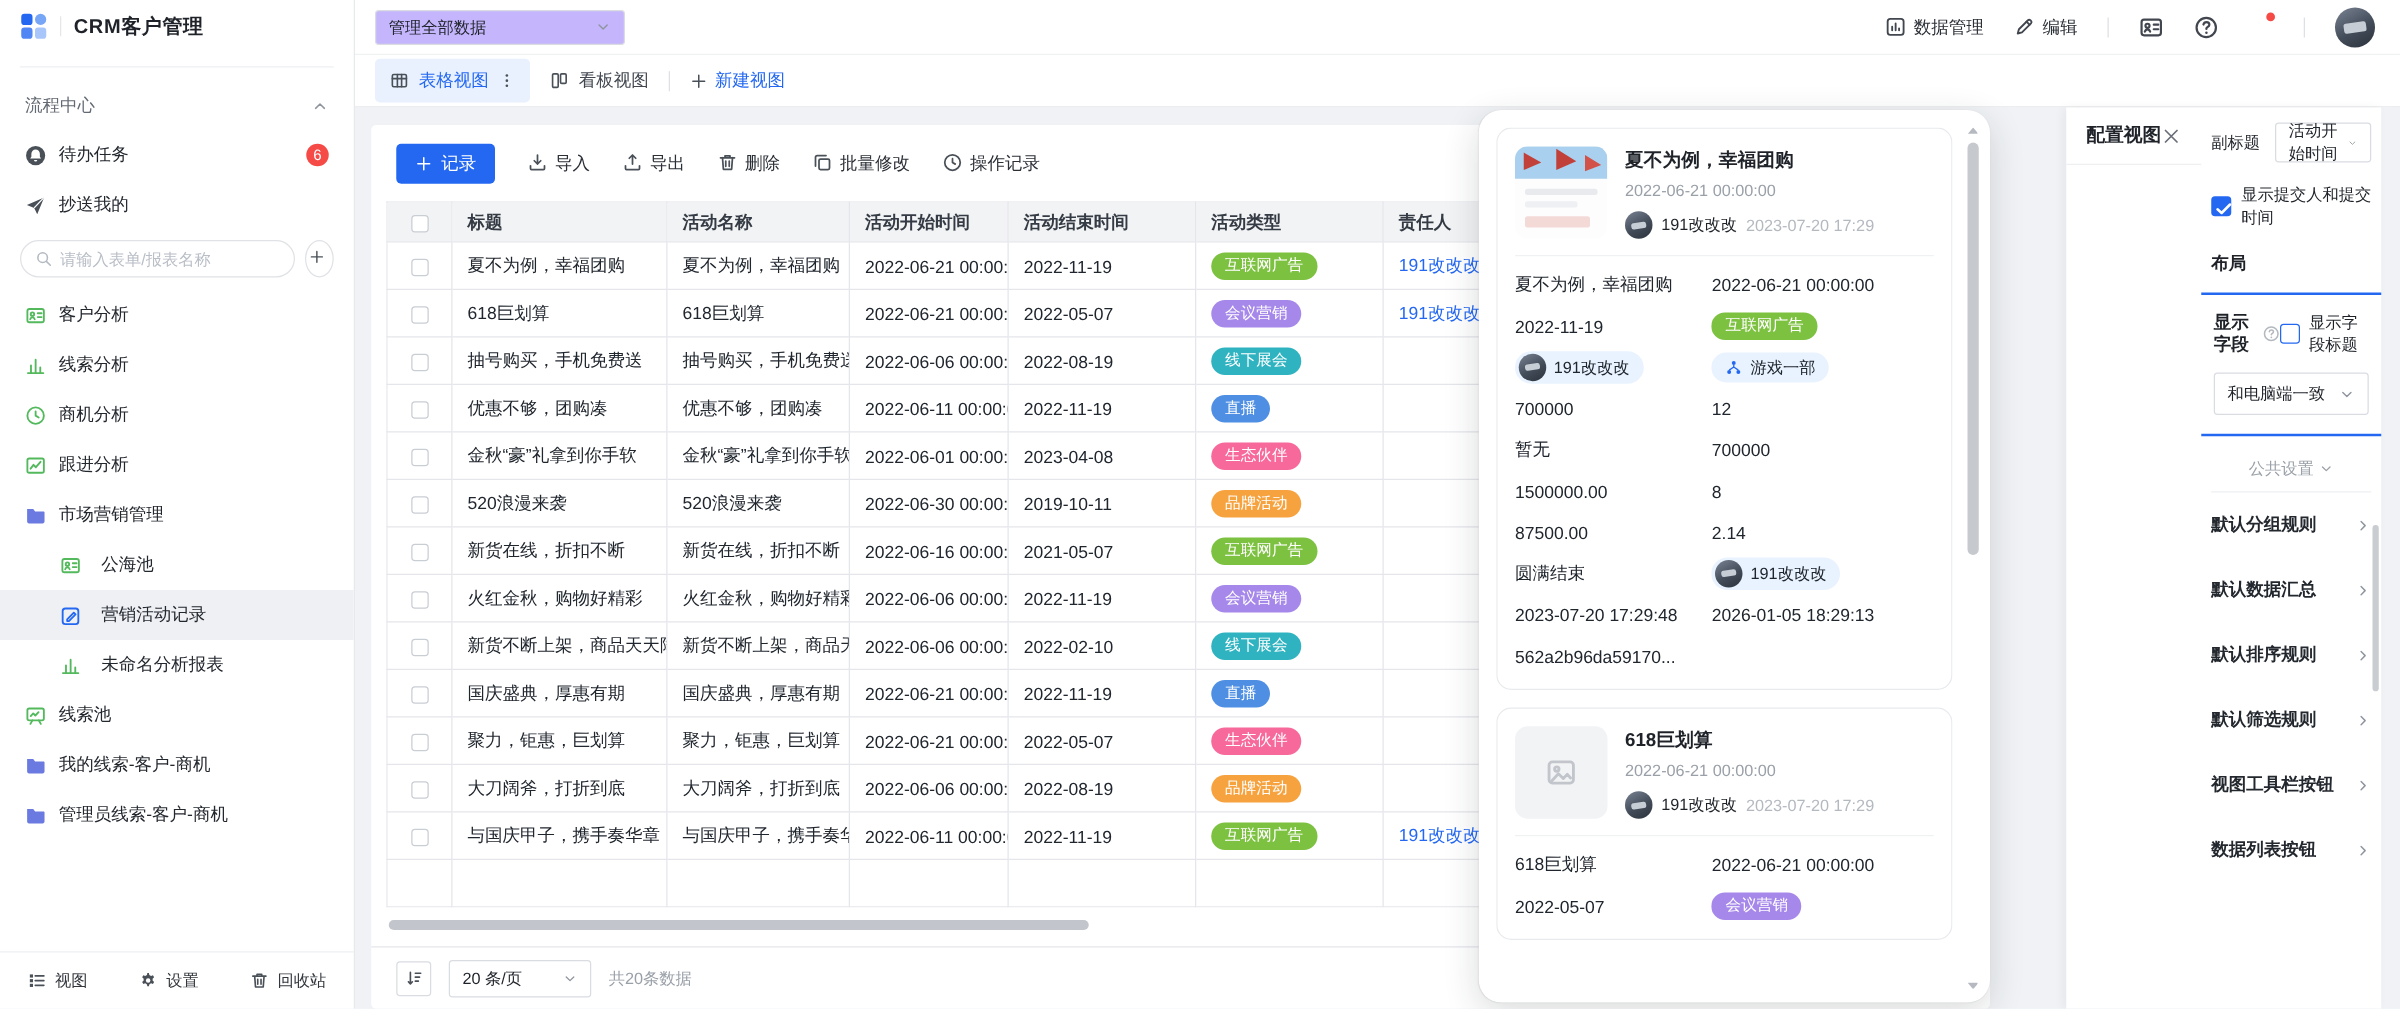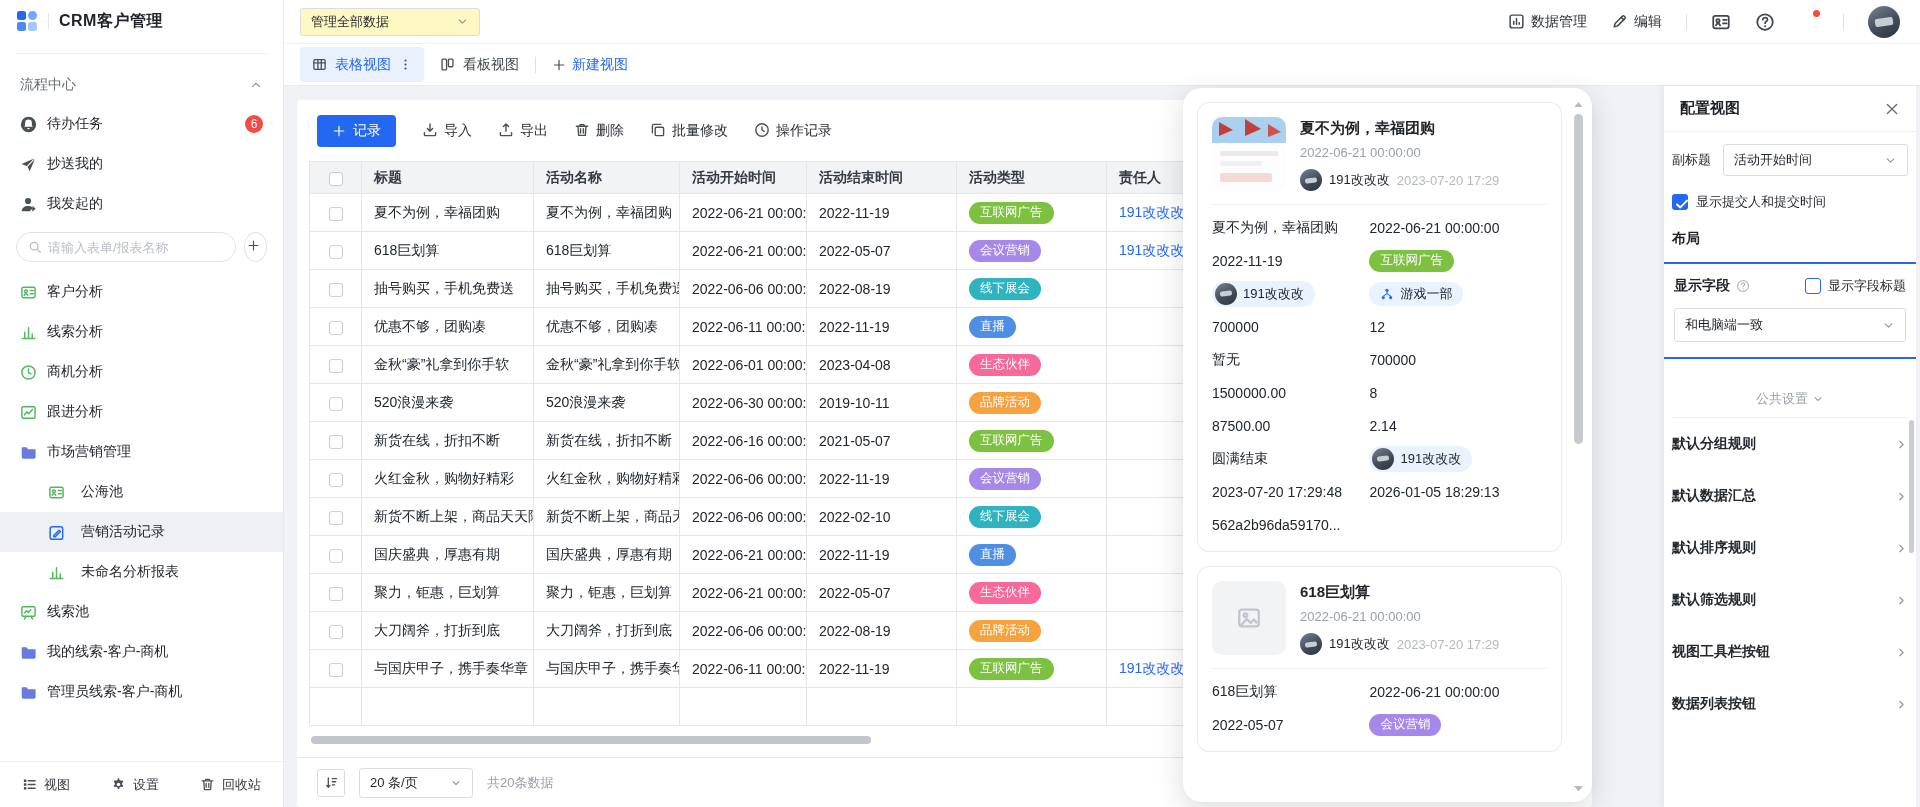--- a/index.html
+++ b/index.html
@@ -34,21 +34,21 @@
   .search-pill input::placeholder { color:#b9bec7; }
   .add-btn { width:30px; height:30px; border-radius:50%; border:1px solid #e0e2e6; background:#fff; display:flex; align-items:center; justify-content:center; color:#6a6f77; }
   .add-btn svg { width:13px; height:13px;}
   .side-footer { flex-shrink:0; border-top:1px solid #eef0f2; height:46px; display:flex; align-items:center; justify-content:space-between; padding:0 22px; color:#33373d; font-size:13px; }
   .sf-item { display:flex; align-items:center; gap:7px; }
   .sf-item .s-ico { width:15px; height:15px; }
 
   
   main { flex:1; display:flex; flex-direction:column; min-width:0; }
   .topbar { height:44px; background:#fff; border-bottom:1px solid #f0f1f3; display:flex; align-items:center; padding:0 20px 0 16px; flex-shrink:0;}
-  .scope-select { width:180px; height:28px; border:1px solid #d9dce1; border-radius:3px; display:flex; align-items:center; justify-content:space-between; padding:0 10px; font-size:13px; color:#1f2329; background:#fef9c3;}
+  .scope-select { width:200px; height:28px; border:1px solid #d9dce1; border-radius:3px; display:flex; align-items:center; justify-content:space-between; padding:0 10px; font-size:13px; color:#1f2329; background:#c4b5fd;}
   .scope-select .chev { width:13px; height:13px; color:#8f959e;}
   .top-right { margin-left:auto; display:flex; align-items:center; gap:24px; color:#2b2f36; font-size:14px; }
   .tr-act { display:flex; align-items:center; gap:6px;text-align:center; }
   .tr-act .s-ico { width:17px; height:17px; color:#41464f;}
   .tr-sep { width:1px; height:16px; background:#dde0e5; }
   .ticon { width:20px; height:20px; color:#41464f; position:relative; }
   .reddot { position:absolute; right:-1px; top:-2px; width:7px; height:7px; border-radius:50%; background:#f54a45; }
   .avatar32 { width:32px; height:32px; border-radius:50%; background:linear-gradient(150deg,#7a8494 0%,#434c59 55%,#2b323c 100%); position:relative; overflow:hidden; flex-shrink:0;}
   .avatar32::after, .av-chip::after { content:""; position:absolute; left:22%; top:40%; width:56%; height:24%; background:#c7cdd4; border-radius:2px; transform:rotate(-8deg); }
 
@@ -108,21 +108,21 @@
   .rc-cell { min-height:33px; display:flex; align-items:center; font-size:14px; color:#20262e; white-space:nowrap; overflow:hidden; }
   .chip { display:inline-flex; align-items:center; gap:6px; background:#e8f3ff; border-radius:999px; padding:2px 11px 2px 3px; font-size:13px; }
   .chip.dept { padding:3px 11px; }
   .chip.dept .s-ico { width:14px; height:14px; color:#2468f2;}
   .cp-sb { position:absolute; right:9px; top:14px; bottom:10px; width:10px; display:flex; flex-direction:column; align-items:center;}
   .cp-sb .tri { width:9px; height:6px; flex-shrink:0;}
   .cp-thumbbar { width:9px; border-radius:5px; background:#c6c9cd; height:330px; margin-top:6px;}
   .cp-sb .tri.down { margin-top:auto; }
 
   
-  .config-panel { position:absolute; right:4px; top:86px; bottom:0; width:252px; background:#fff; box-shadow:-3px 0 8px rgba(0,0,0,.05); display:flex; flex-direction:column; }
+  .config-panel { position:absolute; right:15px; top:86px; bottom:0; width:252px; background:#fff; box-shadow:-3px 0 8px rgba(0,0,0,.05); display:flex; flex-direction:row; }
   .cfg-head { height:46px; border-bottom:1px solid #eef0f2; display:flex; align-items:center; justify-content:space-between; padding:0 16px; font-weight:700; font-size:15px; flex-shrink:0;}
   .cfg-close { width:16px; height:16px; color:#6a6f77; }
   .cfg-body { flex:1; padding:12px 8px 0; overflow:hidden; }
   .cfg-row-sub { display:flex; align-items:center; gap:12px; font-size:13px; color:#23272e;}
   .cfg-select { flex:1; height:32px; border:1px solid #d9dce1; border-radius:3px; display:flex; align-items:center; justify-content:space-between; padding:0 10px; font-size:13px; background:#fff;}
   .cfg-select .chev { width:13px; height:13px; color:#8f959e;}
   .cfg-check-row { margin-top:17px; display:flex; align-items:center; gap:8px; font-size:13px; }
   .checkbox { width:16px; height:16px; border-radius:3px; flex-shrink:0; position:relative;}
   .checkbox.checked { background:#2468f2; }
   .checkbox.checked svg { position:absolute; inset:2px; color:#fff; }
@@ -130,21 +130,21 @@
   .cfg-layout-label { margin-top:19px; font-weight:700; font-size:14px; }
   .segmented { margin-top:10px; height:38px; background:#f2f3f5; border-radius:4px; padding:3px; display:flex; }
   .seg-opt { flex:1; display:flex; align-items:center; justify-content:center; font-size:13px; color:#23272e; border-radius:3px;}
   .seg-opt.active { background:#fff; color:#2468f2; box-shadow:0 1px 3px rgba(0,0,0,.1); }
   .focus-box { margin:14px -16px 0; border:2px solid #2468f2; padding:13px 16px 15px; }
   .fb-row { display:flex; align-items:center; justify-content:space-between; }
   .fb-label { display:flex; align-items:center; gap:6px; font-weight:700; font-size:14px; }
   .fb-label .s-ico { width:14px; height:14px; color:#b4b9c0; }
   .fb-check { display:flex; align-items:center; gap:7px; font-size:13px; }
   .fb-select { margin-top:13px; height:34px; }
-  .common-row { margin-top:31px; display:flex; align-items:center; justify-content:center; gap:4px; color:#9aa0a8; font-size:13px; }
+  .common-row { margin-top:17px; display:flex; align-items:center; justify-content:center; gap:4px; color:#9aa0a8; font-size:13px; }
   .common-row .chev { width:12px; height:12px; }
   .cfg-div { height:1px; background:#eef0f2; margin-top:9px; }
   .cfg-item { height:52px; display:flex; align-items:center; justify-content:space-between; font-weight:700; font-size:14px; color:#23272e; }
   .cfg-item .chev { width:13px; height:13px; color:#8f959e; }
   .cfg-foot { flex-shrink:0; border-top:1px solid #e5e6eb; padding:9px 16px; display:flex; gap:12px; }
   .btn-ok { width:68px; height:32px; border-radius:3px; border:0; background:#2468f2; color:#fff; font-size:14px; font-family:inherit;}
   .btn-cancel { width:68px; height:32px; border-radius:3px; border:1px solid #d9dce1; background:#fff; color:#23272e; font-size:14px; font-family:inherit;}
   .cfg-sb { position:absolute; right:2px; top:334px; width:5px; height:133px; border-radius:3px; background:#c9ccd1; }
 </style>
 </head>
@@ -188,31 +188,20 @@
      <span class="badge">6</span>
    </div>
           <div class="s-item">
      <span class="s-ico">
               <svg viewBox="0 0 16 16" width="100%" height="100%">
                 <path d="M1.4 7.5 14.4 1.8 9.2 14.4 6.9 9.7 1.4 7.5z" fill="currentColor"></path>
                 <path d="M6.9 9.7l7.5-7.9" stroke="#fff" stroke-width="1"></path>
               </svg>
             </span>
      <span>抄送我的</span>
-
-   </div>
-          <div class="s-item">
-     <span class="s-ico">
-              <svg viewBox="0 0 16 16" width="100%" height="100%">
-                <circle cx="7.6" cy="4.7" r="2.9" fill="currentColor"></circle>
-                <path d="M1.6 14.4c0-3.3 2.7-5.1 6-5.1 1.6 0 3 .4 4 1.2l-2.2 3.9H1.6z" fill="currentColor"></path>
-                <path d="M9.8 12h4M12 10.3l1.8 1.7L12 13.7" stroke="currentColor" stroke-width="1.2" fill="none" stroke-linecap="round"></path>
-              </svg>
-            </span>
-     <span>我发起的</span>
 
    </div>
         </div>
       <div class="search-row">
         <div class="search-pill">
           <span class="s-ico">
               <svg viewBox="0 0 16 16" width="100%" height="100%" fill="none" stroke="currentColor" stroke-width="1.4" stroke-linecap="round" stroke-linejoin="round">
                 <circle cx="7" cy="7" r="4.4"></circle>
                 <path d="M10.4 10.4 14 14"></path>
               </svg>

